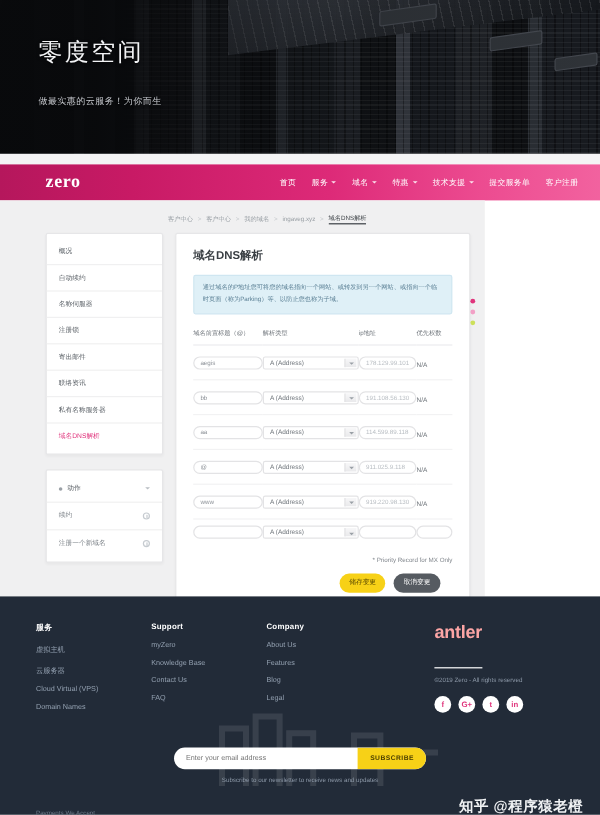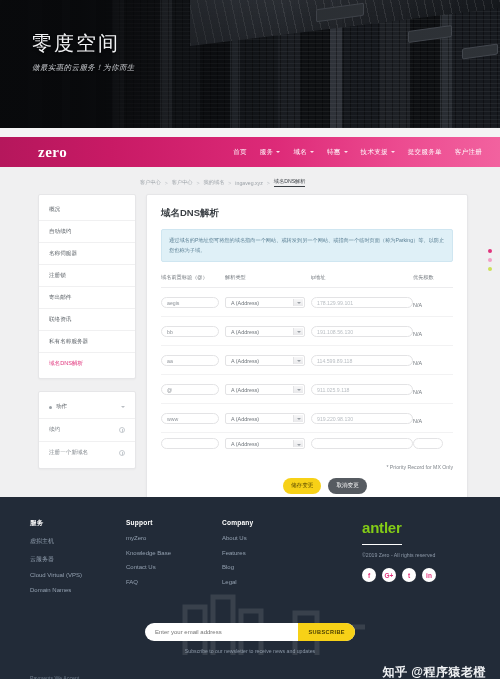--- a/index.html
+++ b/index.html
@@ -74,26 +74,25 @@
   }
   .hero-text { position: absolute; left: 32px; top: 30px; }
   .hero-title {
     color: #f2f3f5;
     font-size: 20px;
     letter-spacing: 2px;
     font-weight: 400;
     text-shadow: 0 1px 3px rgba(0,0,0,.8);
   }
   .hero-sub {
-    margin-top: 6px;
+    margin-top: 23px;
     color: #c9ccd1;
     font-size: 7.5px;
     letter-spacing: .4px;
     text-shadow: 0 1px 2px rgba(0,0,0,.9);
-    font-style: italic;
   }
 
   
   .nav-gap { width: 500px; height: 9px; background: #f4f4f5; }
   .navbar {
     position: relative;
     width: 500px;
     height: 30px;
     background: linear-gradient(90deg, #b5175c 0%, #c81a65 22%, #dd2a78 55%, #ec4b90 80%, #f2629f 100%);
     display: flex;
@@ -126,21 +125,21 @@
   .caret {
     width: 0; height: 0;
     border-left: 2.2px solid transparent;
     border-right: 2.2px solid transparent;
     border-top: 2.8px solid rgba(255,255,255,.85);
   }
 
   
   .page {
     position: relative;
-    width: 500px;
+    width: 404px;
     height: 330px;
     background: #f0f0f1;
     padding: 8px 0 0 0;
   }
   .breadcrumb {
     display: flex;
     align-items: center;
     gap: 4px;
     margin: 3px 0 7px 140px;
     font-size: 5.2px;
@@ -354,27 +353,27 @@
   .fcol a {
     display: block;
     color: #93a0b0;
     font-size: 6px;
     text-decoration: none;
     margin-bottom: 8.5px;
     cursor: pointer;
   }
   .fbrand { margin-left: auto; width: 108px; }
   .fbrand .antler {
-    color: #84cc16;
+    color: #fca5a5;
     font-size: 15px;
     font-weight: 700;
     letter-spacing: -.2px;
     border-bottom: 1.6px solid #fff;
     display: inline-block;
-    padding-bottom: 8px;
+    padding-bottom: 20px;
   }
   .copy { color: #8d99a8; font-size: 5.2px; margin-top: 7px; }
   .socials { display: flex; gap: 6px; margin-top: 10px; }
   .soc {
     width: 14px; height: 14px;
     border-radius: 50%;
     background: #fff;
     color: #e0347c;
     font-size: 6.5px;
     display: flex; align-items: center; justify-content: center;

